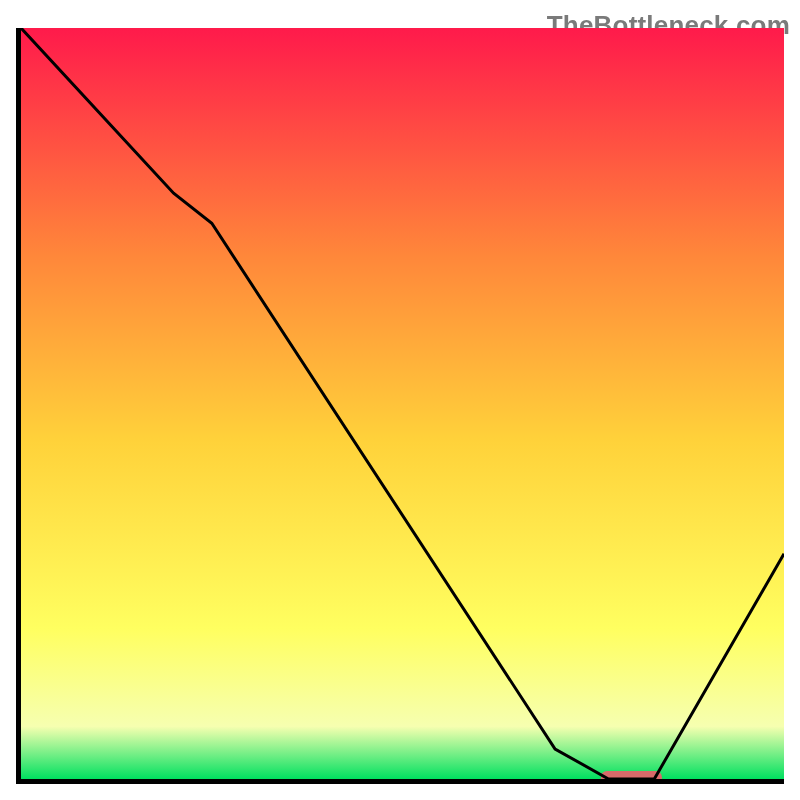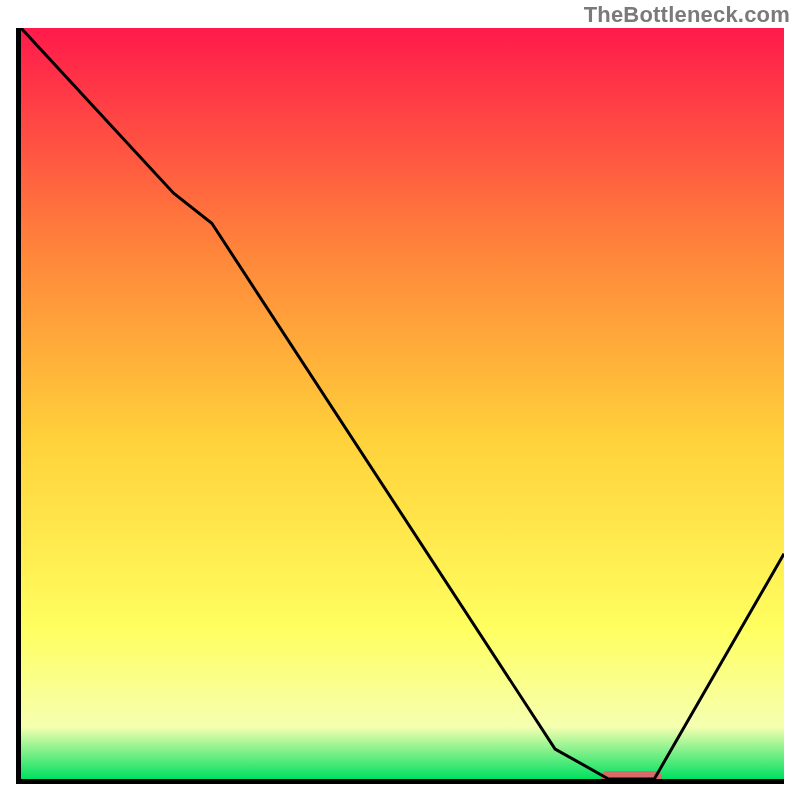--- a/index.html
+++ b/index.html
@@ -11,23 +11,23 @@
     overflow: hidden;
     font-family: Arial, Helvetica, sans-serif;
   }
   .wrap {
     position: relative;
     width: 800px;
     height: 800px;
   }
   .attribution {
     position: absolute;
-    top: 2px;
+    top: 10px;
     right: 10px;
-    font-size: 22px;
+    font-size: 26px;
     font-weight: bold;
     color: #7a7a7a;
     letter-spacing: 0.2px;
   }
   .plot-frame {
     position: absolute;
     left: 16px;
     top: 28px;
     width: 768px;
     height: 756px;

